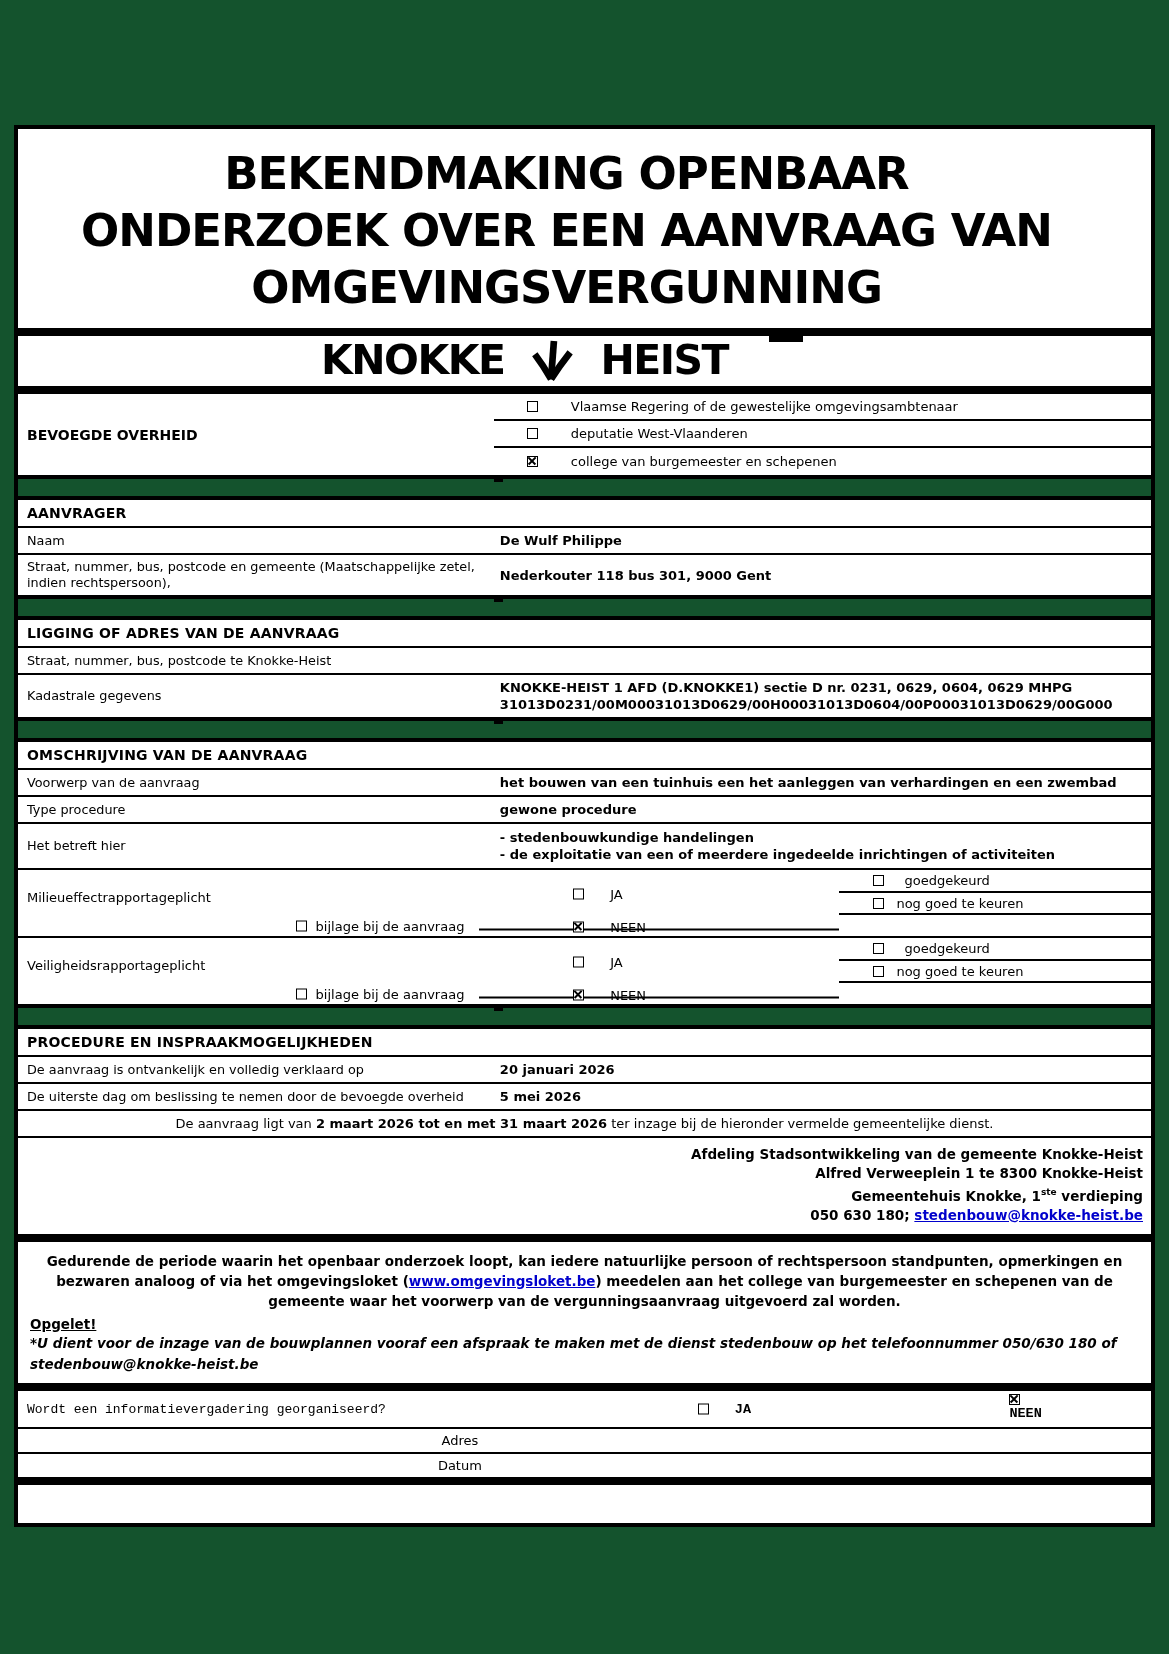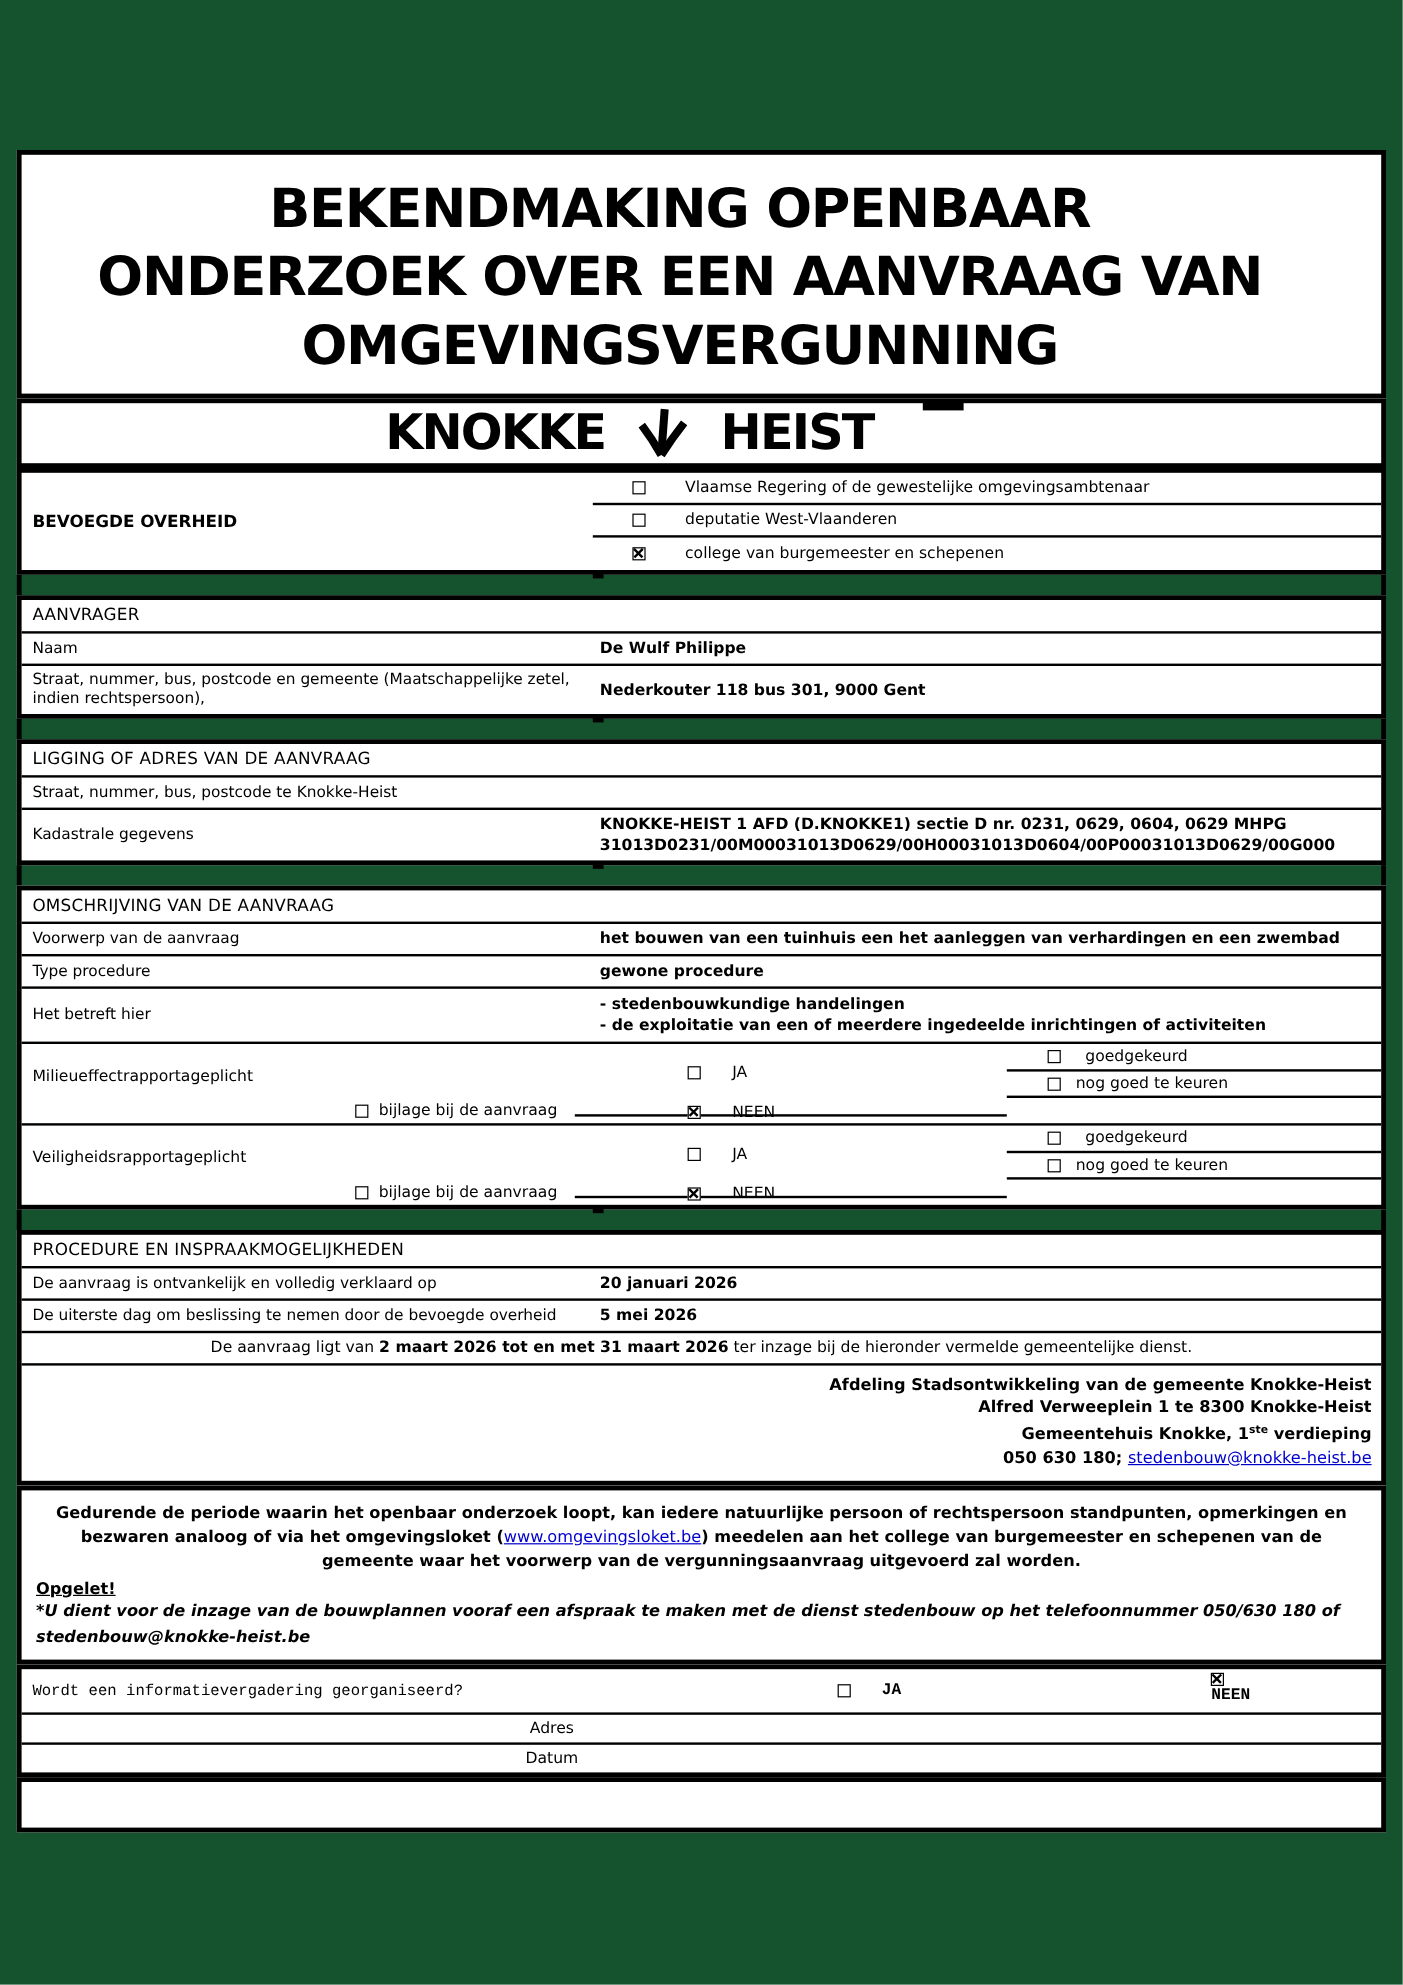--- a/index.html
+++ b/index.html
@@ -25,42 +25,42 @@
   .cb.checked::after{transform:rotate(-45deg);}
 
   
   .bevoegde{display:flex;}
   .bev-label{width:42%;display:flex;align-items:center;padding-left:9px;font-weight:bold;font-size:14px;box-sizing:border-box;}
   .bev-options{width:58%;}
   .bev-row{height:27px;display:flex;align-items:center;border-bottom:2px solid #000;padding-left:33px;gap:33px;box-sizing:border-box;font-size:13px;}
   .bev-row:last-child{border-bottom:none;}
 
   
-  .sec-header{font-weight:normal;font-size:14px;padding:5px 9px;border-bottom:2px solid #000;letter-spacing:.2px;}
+  .sec-header{font-weight:bold;font-size:14px;padding:5px 9px;border-bottom:2px solid #000;letter-spacing:.2px;}
   .lv-row{display:flex;border-bottom:2px solid #000;min-height:25px;align-items:center;}
   .lv-row.last{border-bottom:none;}
   .lv-label{width:42%;padding:4px 8px 4px 9px;font-size:12.8px;box-sizing:border-box;line-height:16px;}
   .lv-value{width:58%;padding:4px 10px 4px 6px;font-weight:bold;font-size:13px;box-sizing:border-box;line-height:17px;word-wrap:break-word;}
   .lv-value .bi{display:block;}
 
   
   .rap-row{position:relative;height:66px;border-bottom:2px solid #000;font-size:13px;}
   .rap-row.last{border-bottom:none;}
   .rap-label{position:absolute;left:9px;top:27px;transform:translateY(-50%);}
   .rap-bijlage{position:absolute;left:24.5%;right:27.5%;top:56px;transform:translateY(-50%);display:flex;align-items:center;gap:9px;}
   .fill-line{flex:1;border-bottom:2px solid #000;height:0;margin-left:6px;transform:translateY(3px);}
   .rap-janeen{position:absolute;left:49%;display:flex;gap:26px;align-items:center;transform:translateY(-50%);}
   .rap-right{position:absolute;left:72.5%;right:0;top:0;}
   .rap-cell{height:23px;border-bottom:2px solid #000;display:flex;align-items:center;gap:20px;padding-left:34px;box-sizing:border-box;}
   .rap-cell.c2{height:22px;gap:12px;}
 
   
   .center-row{border-bottom:2px solid #000;padding:5px 8px;text-align:center;font-size:13px;}
   .dienst{padding:7px 8px 9px;text-align:right;font-weight:bold;font-size:13.5px;line-height:19px;}
-  a.doc-link{color:#0000cc;font-weight:normal;text-decoration:underline;cursor:pointer;}
+  a.doc-link{color:#0000cc;font-weight:bold;text-decoration:underline;cursor:pointer;}
   sup{font-size:9px;}
 
   
   .bezwaren{padding:9px 12px 8px;font-size:13.5px;}
   .bez-par{font-weight:bold;text-align:center;line-height:20px;margin:0 4px;}
   .opgelet{font-weight:bold;text-decoration:underline;margin-top:5px;font-size:13.5px;}
   .note{font-weight:bold;font-style:italic;line-height:21px;margin-top:1px;}
 
   
   .q-row{position:relative;height:36px;border-bottom:2px solid #000;font-size:13px;font-family:Liberation Mono, monospace;}

